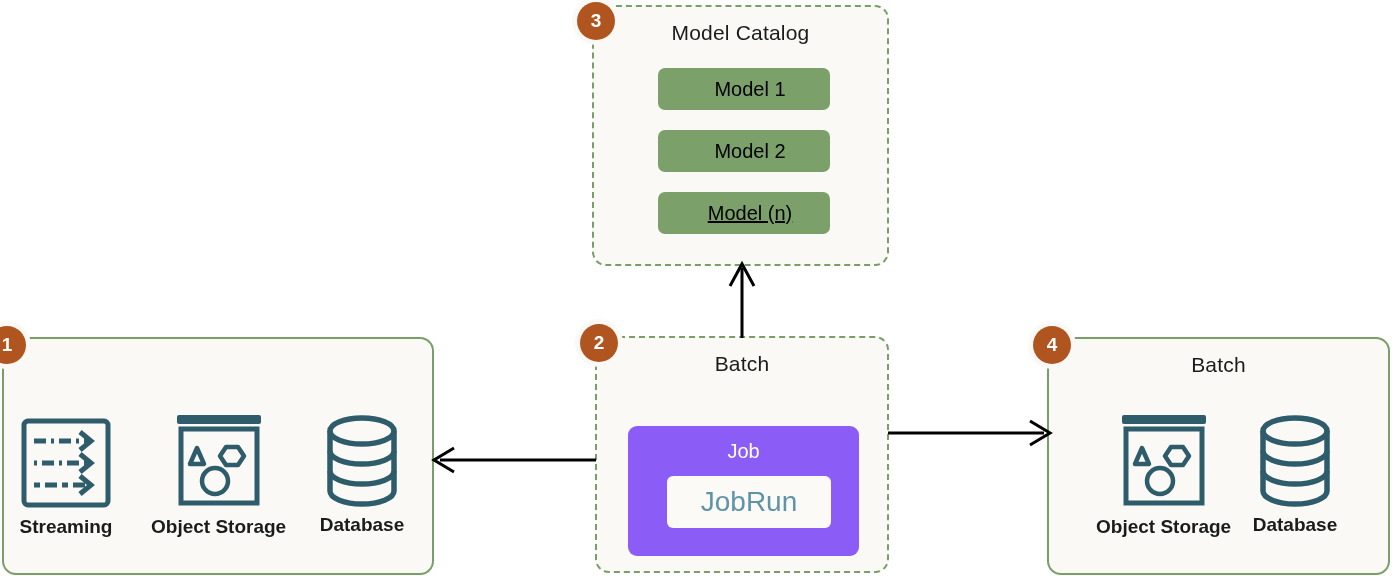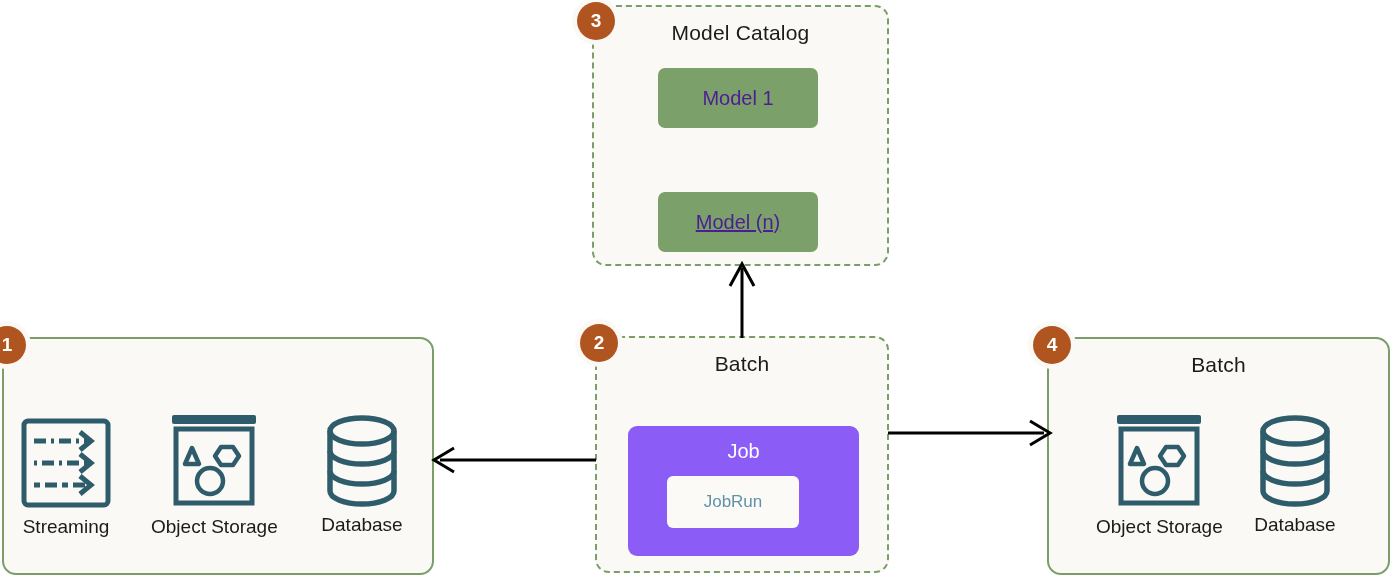--- a/index.html
+++ b/index.html
@@ -18,64 +18,65 @@
   .badge{
     position:absolute;width:38px;height:38px;border-radius:50%;
     background:#b0551f;color:#ffffff;font-size:19px;font-weight:bold;
     display:flex;align-items:center;justify-content:center;
     box-shadow:0 0 0 5px #faf9f6;z-index:6;
   }
 
   
   #model-catalog{left:592px;top:5px;width:297px;height:261px;}
   .pill{
-    position:absolute;left:64px;width:160px;height:60px;border-radius:7px;
-    background:#7ba069;color:#4c1d95;font-size:20px;
-    display:flex;align-items:center;justify-content:center;
+    position:absolute;left:64px;width:160px;height:42px;border-radius:7px;
+    background:#7ba069;color:#000000;font-size:20px;
+    display:flex;align-items:center;justify-content:center;padding-left:12px;
   }
 
   
   #batch{left:595px;top:336px;width:294px;height:237px;}
   #job-card{
     position:absolute;left:31px;top:88px;width:231px;height:130px;
     background:#8b5cf6;border-radius:9px;
   }
   #job-label{
     position:absolute;left:0;right:0;top:14px;text-align:center;
     color:#ffffff;font-size:20px;
   }
   #jobrun-pill{
-    position:absolute;left:39px;top:50px;width:132px;height:52px;
+    position:absolute;left:39px;top:50px;width:164px;height:52px;
     background:#fbfaf7;border-radius:6px;
     display:flex;align-items:center;justify-content:center;
-    color:#5f93a7;font-size:17px;
+    color:#5f93a7;font-size:28px;
   }
 
   
   #datasets{left:2px;top:337px;width:432px;height:238px;}
   
   #output{left:1047px;top:337px;width:343px;height:238px;}
 
-  .icon-group{position:absolute;display:flex;flex-direction:column;align-items:center;}
+  .icon-group{position:absolute;display:flex;flex-direction:column;align-items:center;font-weight:bold;}
   .icon-caption{margin-top:5px;font-size:19px;color:#1b1b1b;white-space:nowrap;}
   .icon-svg{display:block;}
 
   
   .connector{position:absolute;z-index:2;}
 </style>
 </head>
 <body>
 
 <div id="stage">
 
   <div class="box dashed" id="model-catalog">
     <div class="badge" style="left:-17px;top:-5px;">3</div>
     <div class="box-title">Model Catalog</div>
 
     <div class="pill" style="top:61px;">Model 1</div>
+    <div class="pill" style="top:123px;">Model 2</div>
     <div class="pill" style="top:185px;text-decoration:underline;">Model (n)</div>
   </div>
 
   <div class="box dashed" id="batch">
     <div class="badge" style="left:-17px;top:-14px;">2</div>
     <div class="box-title">Batch</div>
 
     <div id="job-card">
       <div id="job-label">Job</div>
       <div id="jobrun-pill">JobRun</div>

